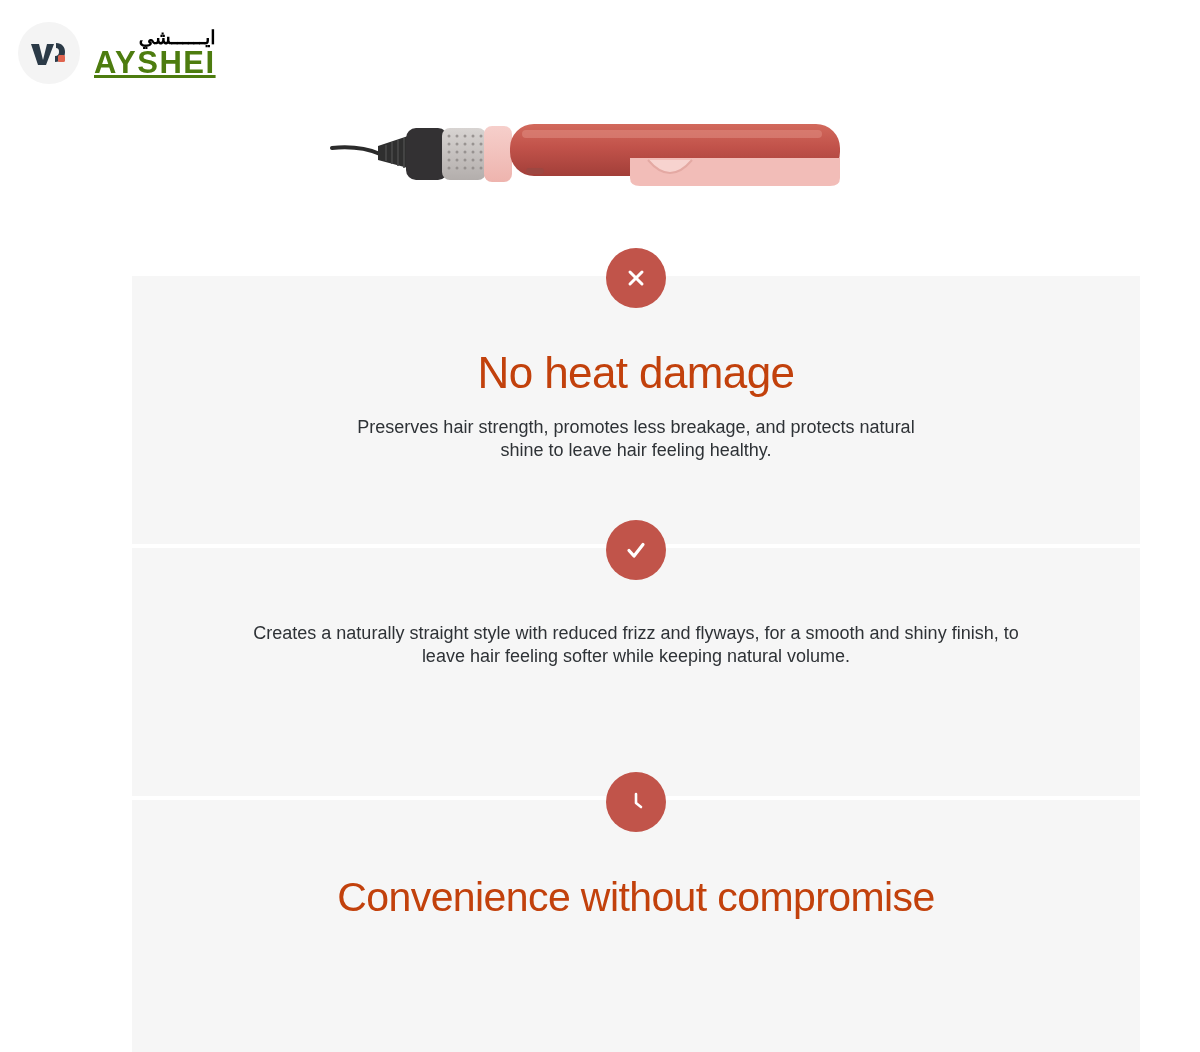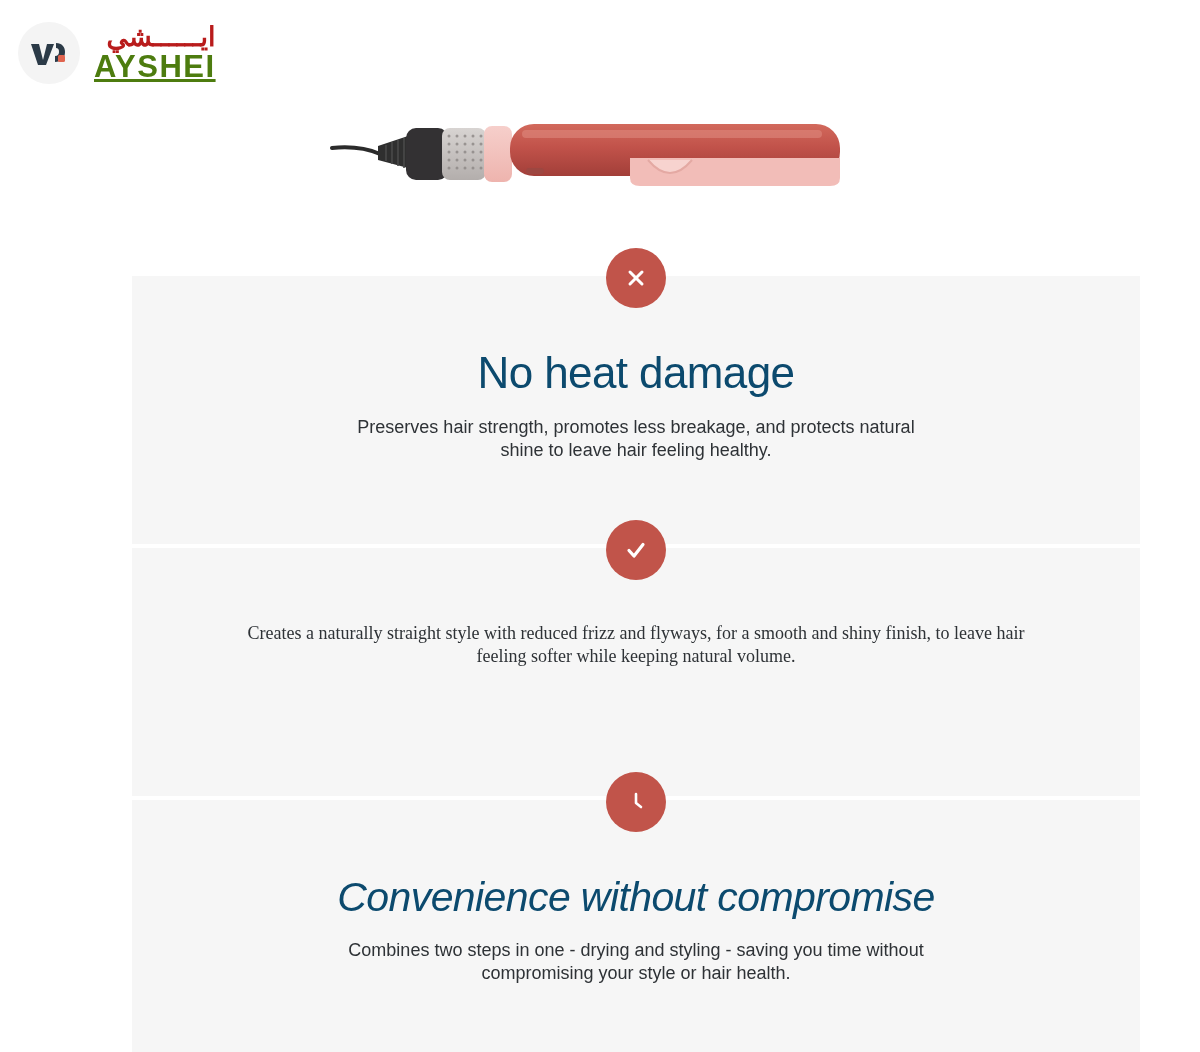--- a/index.html
+++ b/index.html
@@ -39,22 +39,22 @@
     left: 50%;
     transform: translate(-50%, -50%);
   }
   .brand-text {
     display: flex;
     flex-direction: column;
     justify-content: center;
     line-height: 1;
   }
   .brand-ar {
-    font-size: 27px;
-    color: #b91c1c;
+    font-size: 19px;
+    color: #000000;
     font-weight: 600;
     letter-spacing: 0px;
     direction: rtl;
     text-align: right;
   }
   .brand-en {
     font-size: 31px;
     font-weight: 700;
     color: #4d7c0f;
     letter-spacing: 1.5px;
@@ -103,37 +103,37 @@
     background: #c1544a;
     display: flex;
     align-items: center;
     justify-content: center;
   }
   .badge svg { display: block; }
 
   .feature h2 {
     margin: 0 0 18px 0;
     font-weight: 500;
-    color: #0c4a6e;
+    color: #c2410c;
     letter-spacing: -0.6px;
   }
   .feature.f0 h2 { font-size: 44px; }
   .feature.f1 h2 { font-size: 42px; }
-  .feature.f2 h2 { font-size: 41px; font-style: italic; }
+  .feature.f2 h2 { font-size: 41px; }
 
   .feature p {
     margin: 0 auto;
     font-size: 18px;
     line-height: 1.25;
     color: #2e3236;
     font-weight: 400;
     max-width: 880px;
   }
   .feature.f0 p { max-width: 560px; }
-  .feature.f1 p { max-width: 780px; font-family: Liberation Serif, serif; }
+  .feature.f1 p { max-width: 780px; }
   .feature.f2 p { max-width: 660px; }
 </style>
 </head>
 <body>
 
 <div class="brand">
   <div class="brand-mark">
     <svg class="logo-svg" width="40" height="30" viewBox="0 0 40 30">
       <path d="M2 6 L10 6 L14 22 L18 6 L25 6 L17 27 L9 27 Z" fill="#2b3a47"></path>
       <path d="M27 5 C33 5 36 9 36 14 C36 20 32 24 26 24 L26 18 C29 18 30 16 30 14 C30 11 29 10 27 10 Z" fill="#2b3a47"></path>
@@ -243,16 +243,15 @@
     <p>Creates a naturally straight style with reduced frizz and flyways, for a smooth and shiny finish, to leave hair feeling softer while keeping natural volume.</p>
   </section>
 
   <section class="feature f2">
     <div class="badge">
       <svg width="28" height="28" viewBox="0 0 28 28">
         <polyline points="14,6 14,15 19,19" fill="none" stroke="#ffffff" stroke-width="2.6" stroke-linecap="round" stroke-linejoin="round"></polyline>
       </svg>
     </div>
     <h2>Convenience without compromise</h2>
-    <p>Combines two steps in one - drying and styling - saving you time without compromising your style or hair health.</p>
   </section>
 
 </div>
 
 </body></html>

